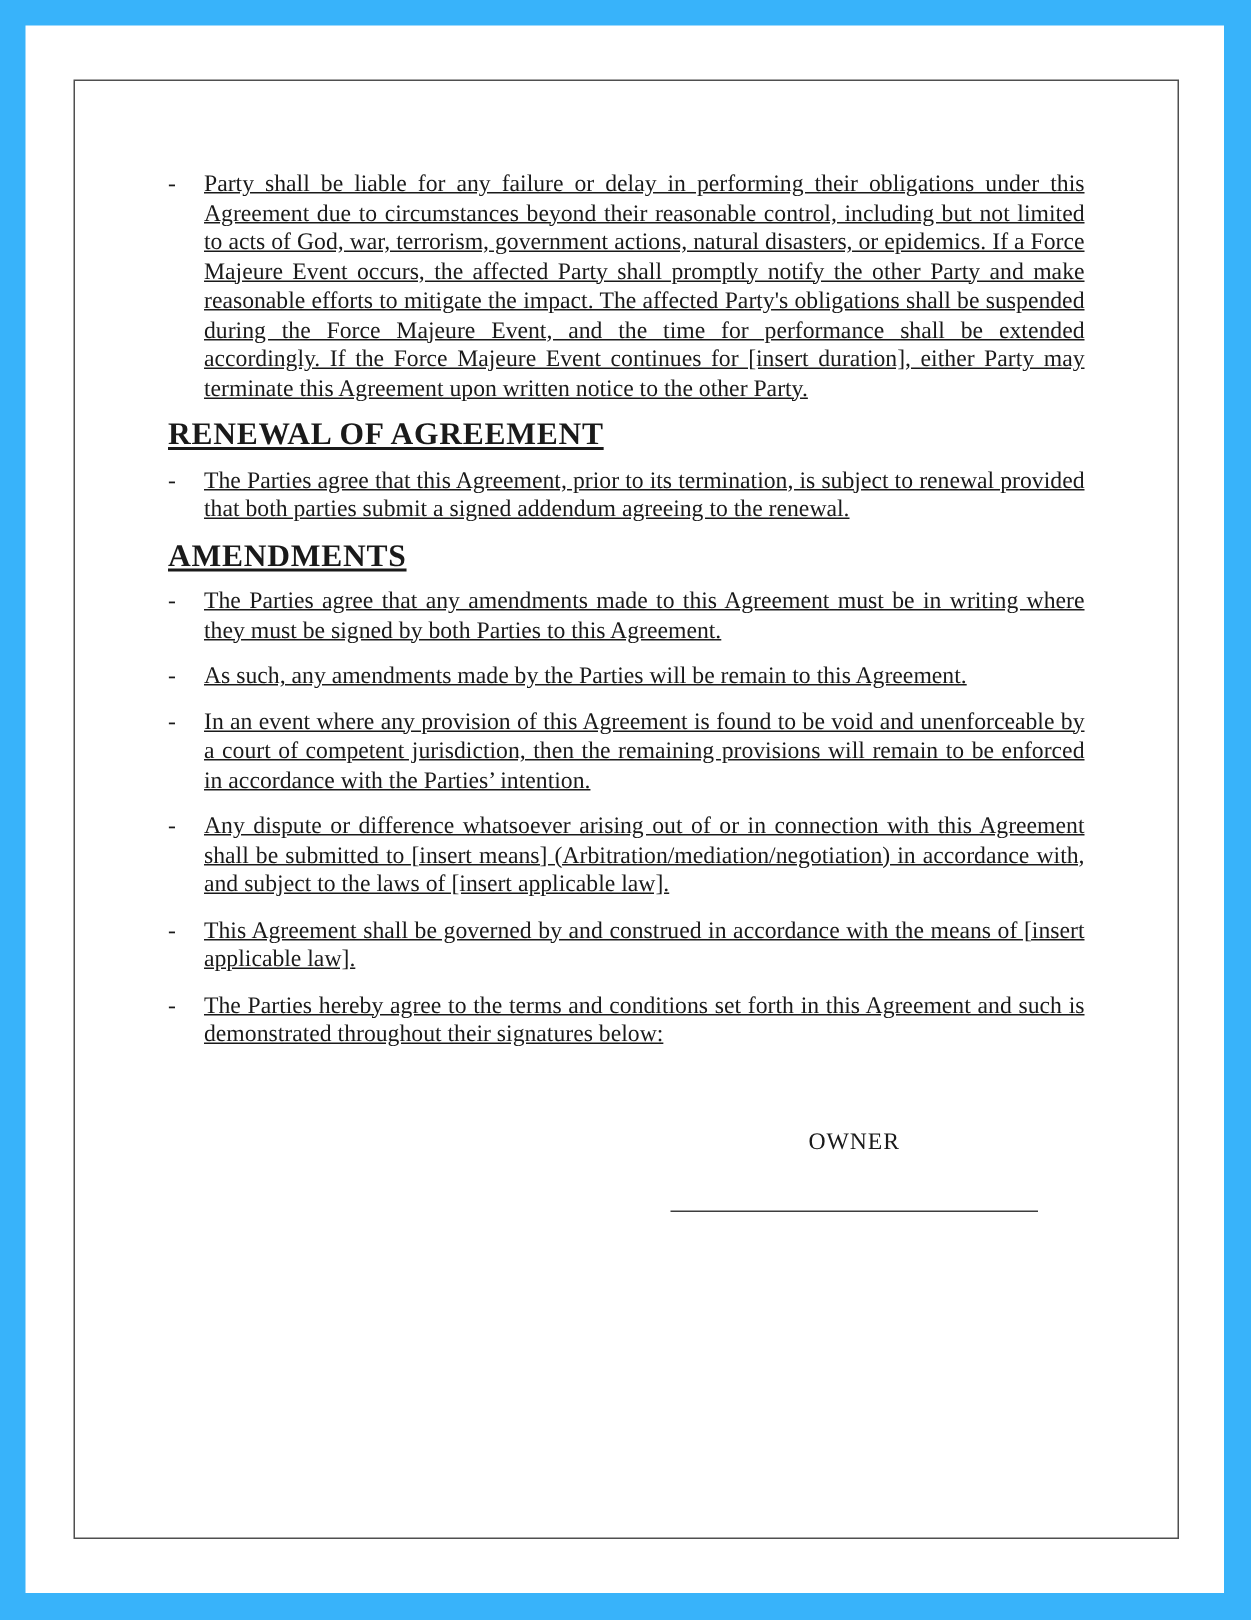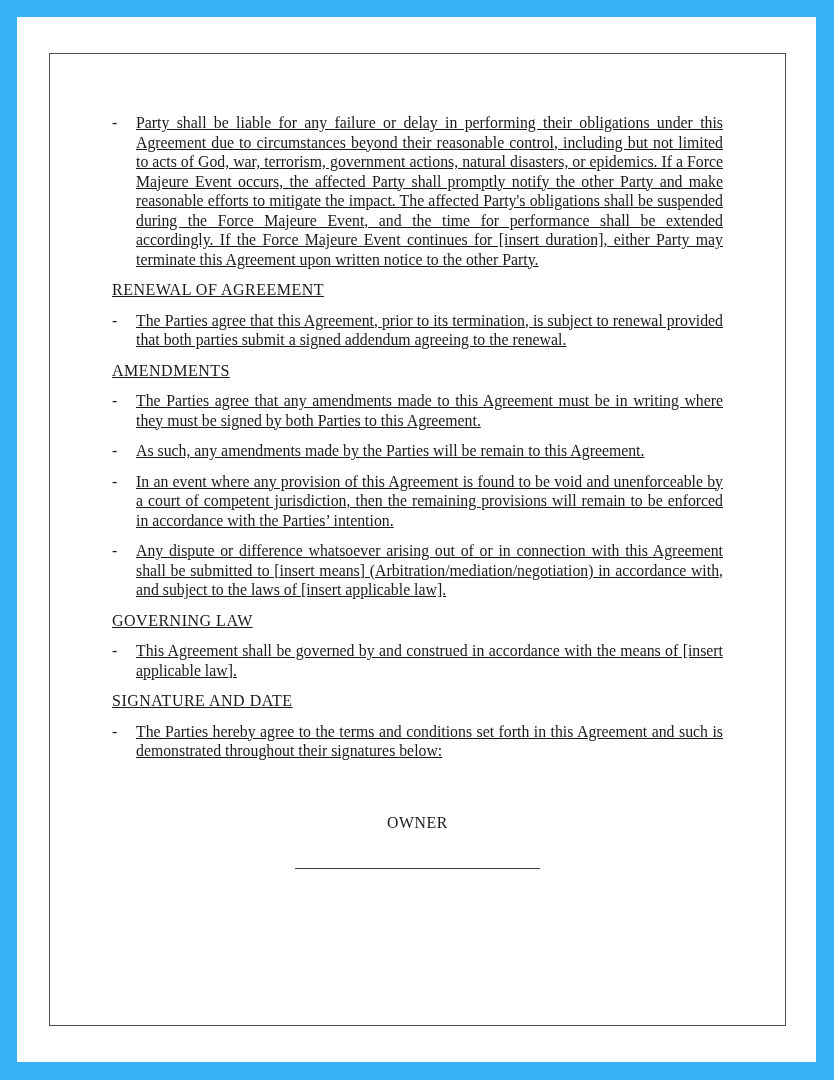--- a/index.html
+++ b/index.html
@@ -23,35 +23,35 @@
     border: 1.5px solid var(--border-color, #4f4f4f);
   }
   .content {
     position: absolute;
     left: 62px; right: 62px; top: 59px;
     color: var(--text-color, #1a1a1a);
     font-size: 15.8px;
     line-height: 19.5px;
   }
   .heading {
-    font-size: 16px;
-    font-weight: normal;
+    font-size: 21px;
+    font-weight: bold;
     text-decoration: underline;
     letter-spacing: 0.5px;
     margin: 0 0 11px 0;
   }
   .bullet { display: flex; margin: 0 0 11px 0; }
   .dash { flex: 0 0 24px; }
   .bullet-text { flex: 1; margin: 0; text-align: justify; text-decoration: underline; }
   .mt4  { margin-top: 4px; }
   .mt5  { margin-top: 5px; }
   .mt17 { margin-top: 17px; }
   .sig-row {
     display: flex;
-    justify-content: center;
+    justify-content: flex-end;
     margin-top: 52px;
     padding: 0 31px;
   }
   .sig-col { width: 245px; text-align: center; }
   .sig-label { letter-spacing: 0.6px; }
   .sig-line {
     margin-top: 36px;
     height: 0;
     border-bottom: 1.5px solid var(--line-color, #3d3d3d);
   }
@@ -88,27 +88,25 @@
         <div class="bullet">
           <span class="dash">-</span>
           <p class="bullet-text">In an event where any provision of this Agreement is found to be void and unenforceable by a court of competent jurisdiction, then the remaining provisions will remain to be enforced in accordance with the Parties’ intention.</p>
         </div>
 
         <div class="bullet">
           <span class="dash">-</span>
           <p class="bullet-text">Any dispute or difference whatsoever arising out of or in connection with this Agreement shall be submitted to [insert means] (Arbitration/mediation/negotiation) in accordance with, and subject to the laws of [insert applicable law].</p>
         </div>
 
-        <h2 class="heading">GOVERNING LAW</h2>
         <div class="bullet">
           <span class="dash">-</span>
           <p class="bullet-text">This Agreement shall be governed by and construed in accordance with the means of [insert applicable law].</p>
         </div>
 
-        <h2 class="heading mt4">SIGNATURE AND DATE</h2>
         <div class="bullet">
           <span class="dash">-</span>
           <p class="bullet-text">The Parties hereby agree to the terms and conditions set forth in this Agreement and such is demonstrated throughout their signatures below:</p>
         </div>
 
         <div class="sig-row">
           <div class="sig-col">
             <div class="sig-label">OWNER</div>
             <div class="sig-line"></div>
           </div>

